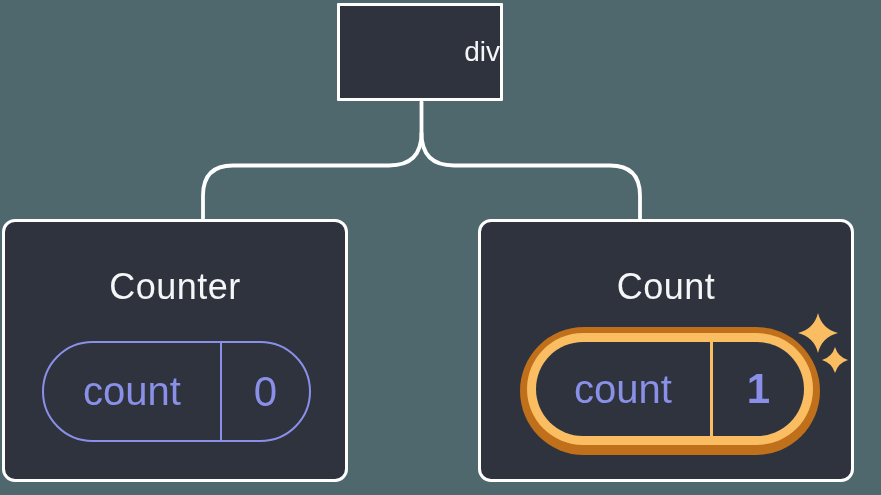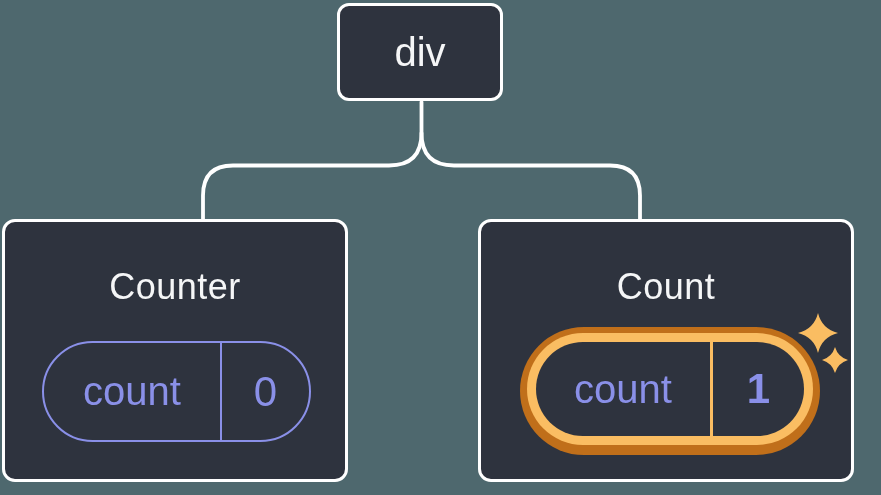--- a/index.html
+++ b/index.html
@@ -28,24 +28,24 @@
     position: absolute; left: 0; top: 0;
     width: 881px; height: 495px;
     pointer-events: none;
   }
   .root-node {
     position: absolute;
     left: 337px; top: 3px;
     width: 166px; height: 98px;
     background: var(--card-bg);
     border: 3px solid var(--card-border);
-    border-radius: 12px;
-    display: flex; align-items: center; justify-content: center;
+    border-radius: 1px;
+    display: flex; align-items: center; justify-content: flex-end;
     color: var(--title-text);
-    font-size: 40px;
+    font-size: 28px;
   }
   .card {
     position: absolute;
     top: 219px;
     height: 263px;
     background: var(--card-bg);
     border: 3px solid var(--card-border);
     border-radius: 13px;
   }
   .card-left  { left: 2px;   width: 346px; }

